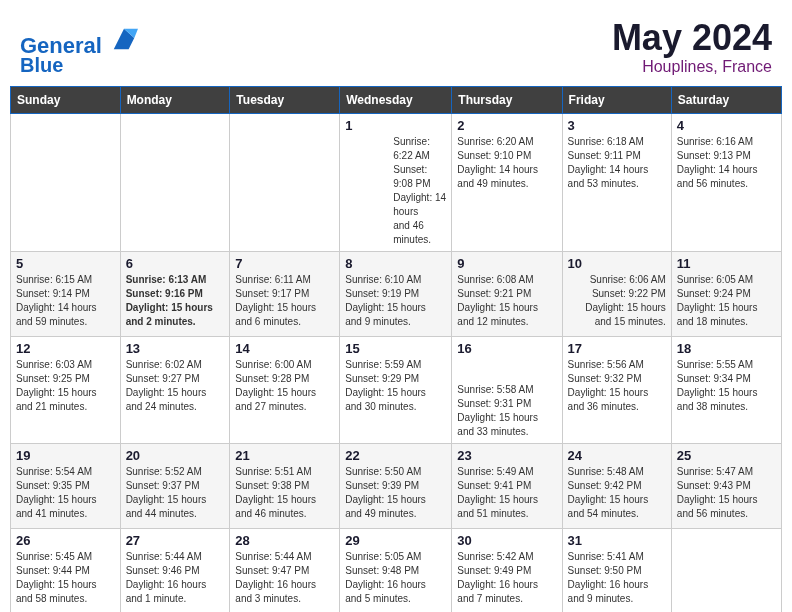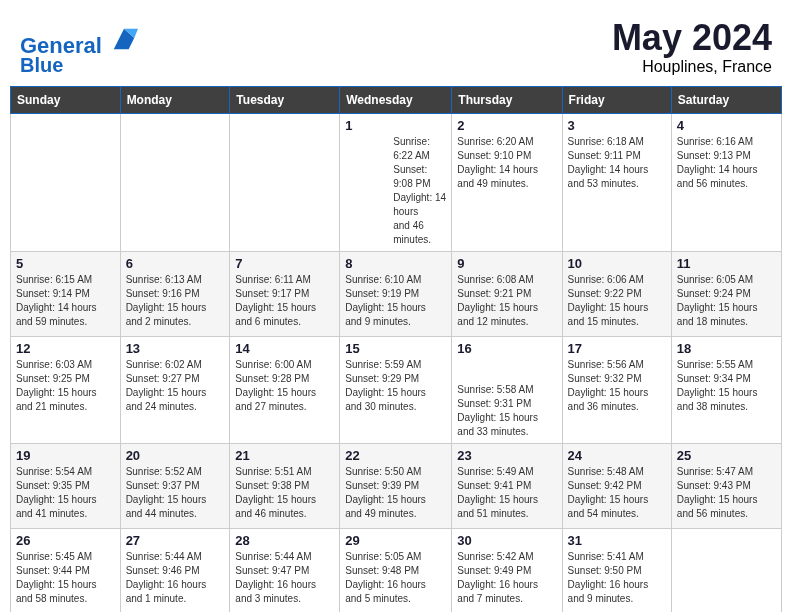--- a/index.html
+++ b/index.html
@@ -38,21 +38,21 @@
       text-align: right;
     }
     .month-title {
       font-size: 36px;
       font-weight: bold;
       color: #1a1a2e;
       line-height: 1;
     }
     .location-title {
       font-size: 16px;
-      color: #000000;
+      color: #701a75;
       margin-top: 2px;
     }
     .calendar-table {
       width: 100%;
       border-collapse: collapse;
       font-size: 11px;
       margin-top: 5px;
     }
     .calendar-table th {
       background-color: #404040;
@@ -165,21 +165,21 @@
       <tr>
         <td>
           <span class="day-number">5</span>
           <div class="day-info" style="white-space: pre-line;">Sunrise: 6:15 AM
 Sunset: 9:14 PM
 Daylight: 14 hours
 and 59 minutes.</div>
         </td>
         <td>
           <span class="day-number">6</span>
-          <div class="day-info" style="white-space: pre-line;">Sunrise: 6:13 AM
+          <div class="day-info" style="white-space: pre-line; font-weight: bold;">Sunrise: 6:13 AM
 Sunset: 9:16 PM
 Daylight: 15 hours
 and 2 minutes.</div>
         </td>
         <td>
           <span class="day-number">7</span>
           <div class="day-info" style="white-space: pre-line;">Sunrise: 6:11 AM
 Sunset: 9:17 PM
 Daylight: 15 hours
 and 6 minutes.</div>
@@ -193,21 +193,21 @@
         </td>
         <td>
           <span class="day-number">9</span>
           <div class="day-info" style="white-space: pre-line;">Sunrise: 6:08 AM
 Sunset: 9:21 PM
 Daylight: 15 hours
 and 12 minutes.</div>
         </td>
         <td>
           <span class="day-number">10</span>
-          <div class="day-info" style="white-space: pre-line;">Sunrise: 6:06 AM
+          <div class="day-info" style="white-space: pre-line; text-align: right;">Sunrise: 6:06 AM
 Sunset: 9:22 PM
 Daylight: 15 hours
 and 15 minutes.</div>
         </td>
         <td>
           <span class="day-number">11</span>
           <div class="day-info" style="white-space: pre-line;">Sunrise: 6:05 AM
 Sunset: 9:24 PM
 Daylight: 15 hours
 and 18 minutes.</div>

